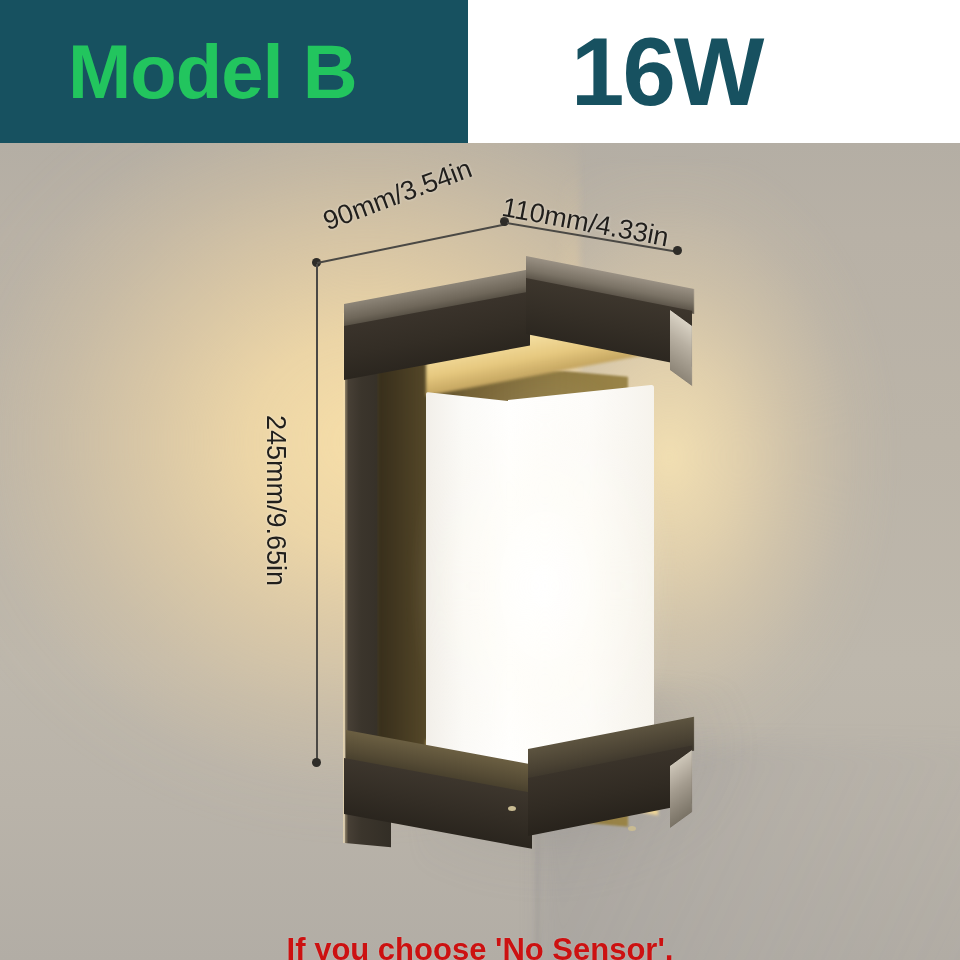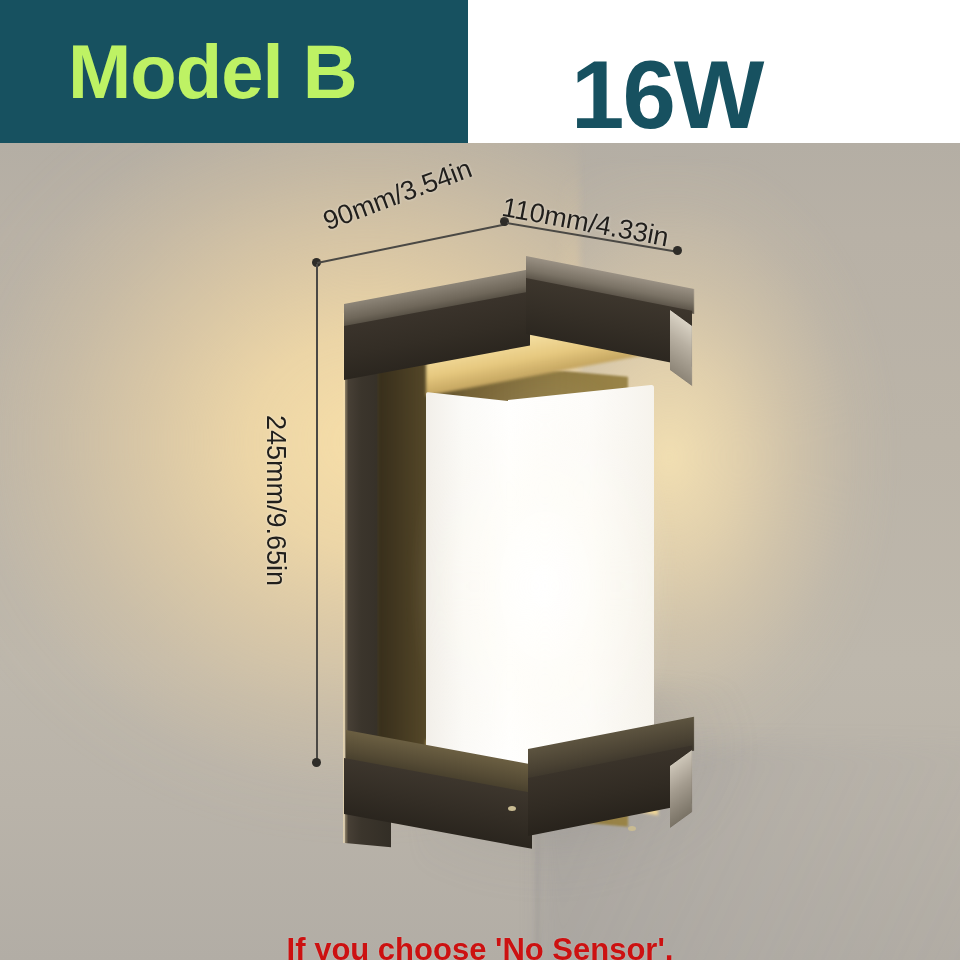--- a/index.html
+++ b/index.html
@@ -34,37 +34,37 @@
     position: absolute;
     left: 0;
     top: 0;
     width: 468px;
     height: 143px;
     background: #175160;
     display: flex;
     align-items: center;
   }
   .header-left-label {
-    color: #bef264;
+    color: #22c55e;
     font-size: 76px;
     font-weight: bold;
     letter-spacing: -1px;
     margin-left: 68px;
     line-height: 1;
     white-space: nowrap;
   }
   .header-right {
     position: absolute;
     left: 468px;
     top: 0;
     width: 492px;
     height: 143px;
     background: #ffffff;
     display: flex;
-    align-items: flex-end;
+    align-items: center;
   }
   .header-right-label {
     color: #175160;
     font-size: 96px;
     font-weight: bold;
     letter-spacing: -2px;
     margin-left: 103px;
     line-height: 1;
     white-space: nowrap;
   }

